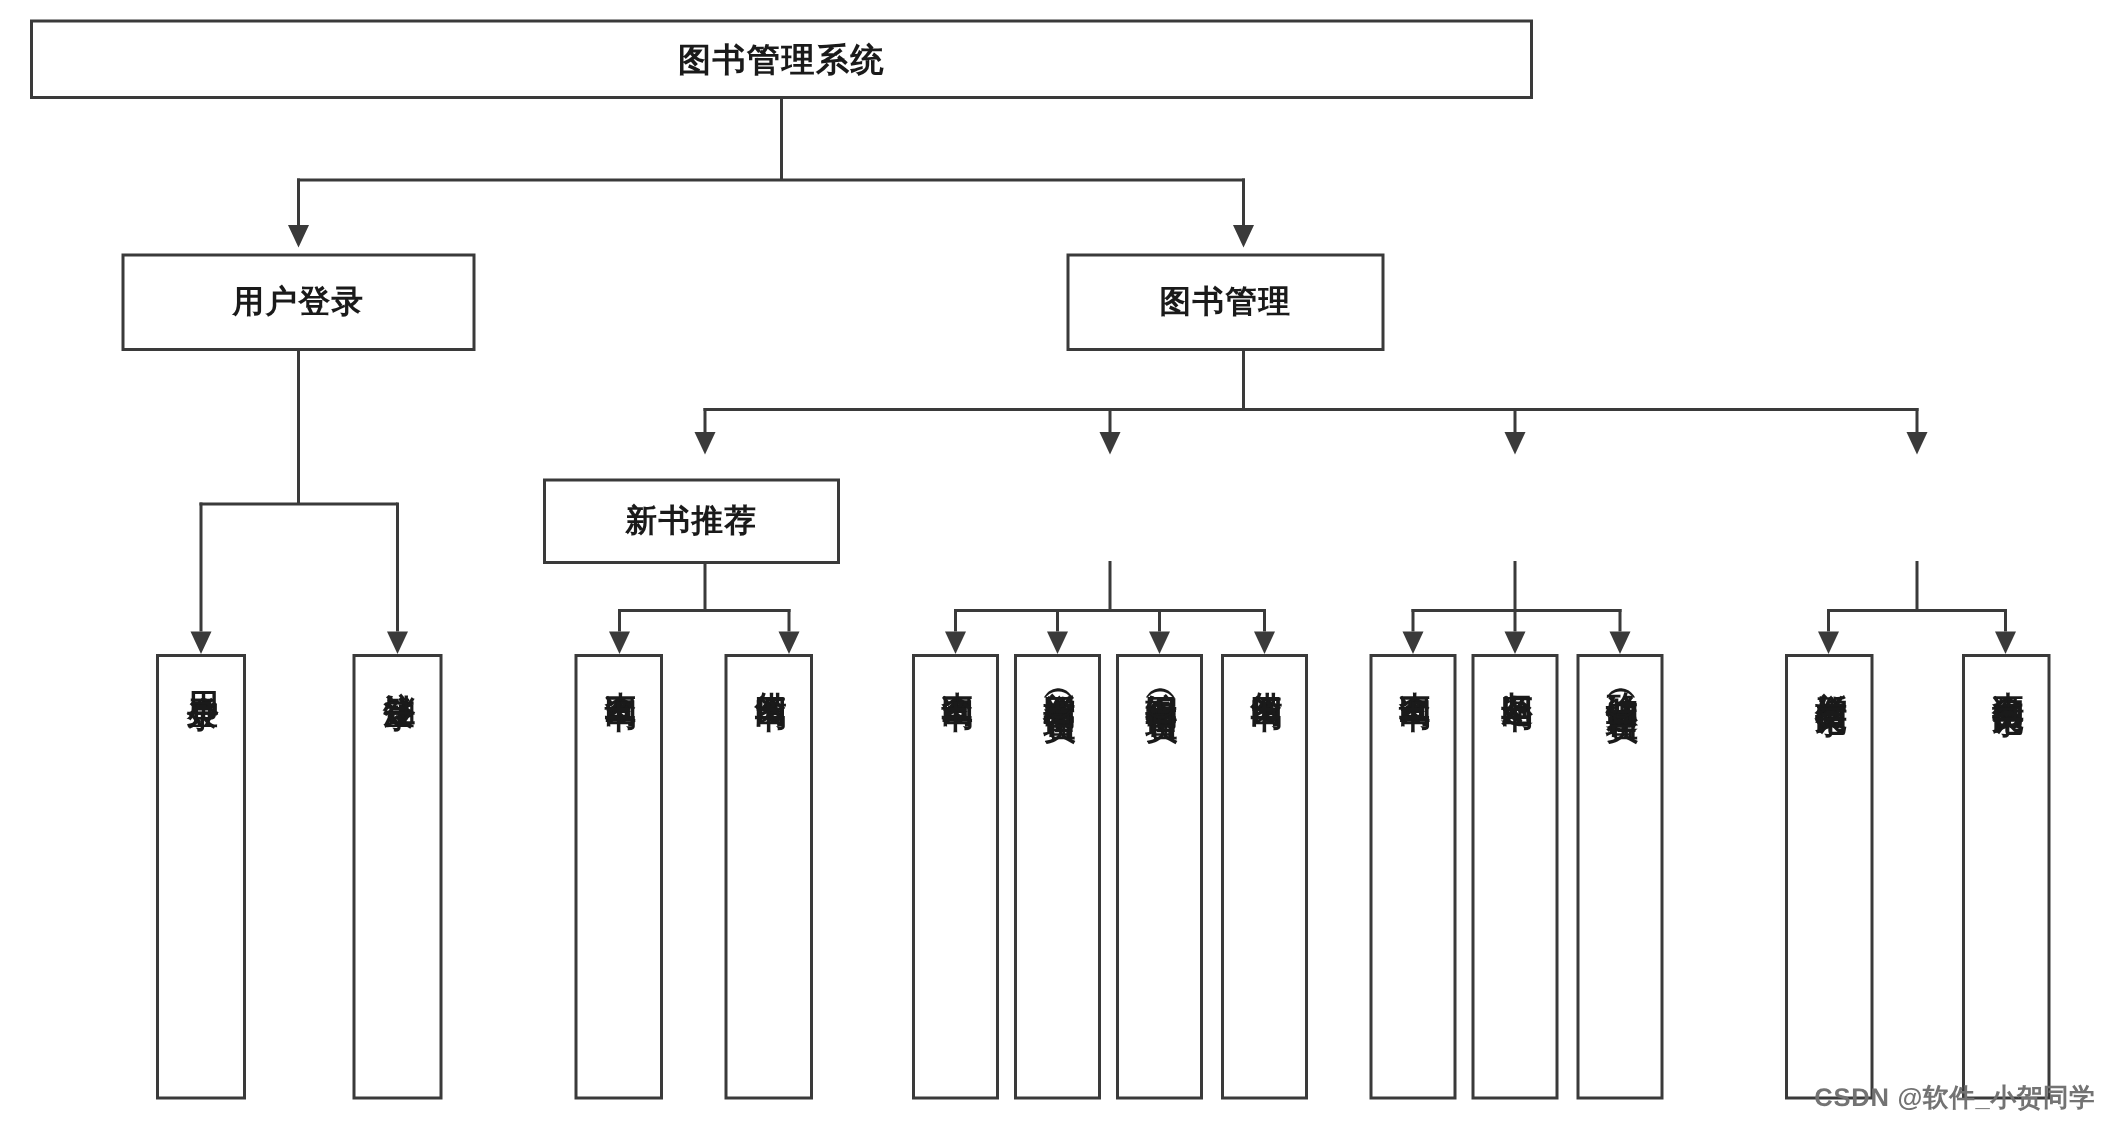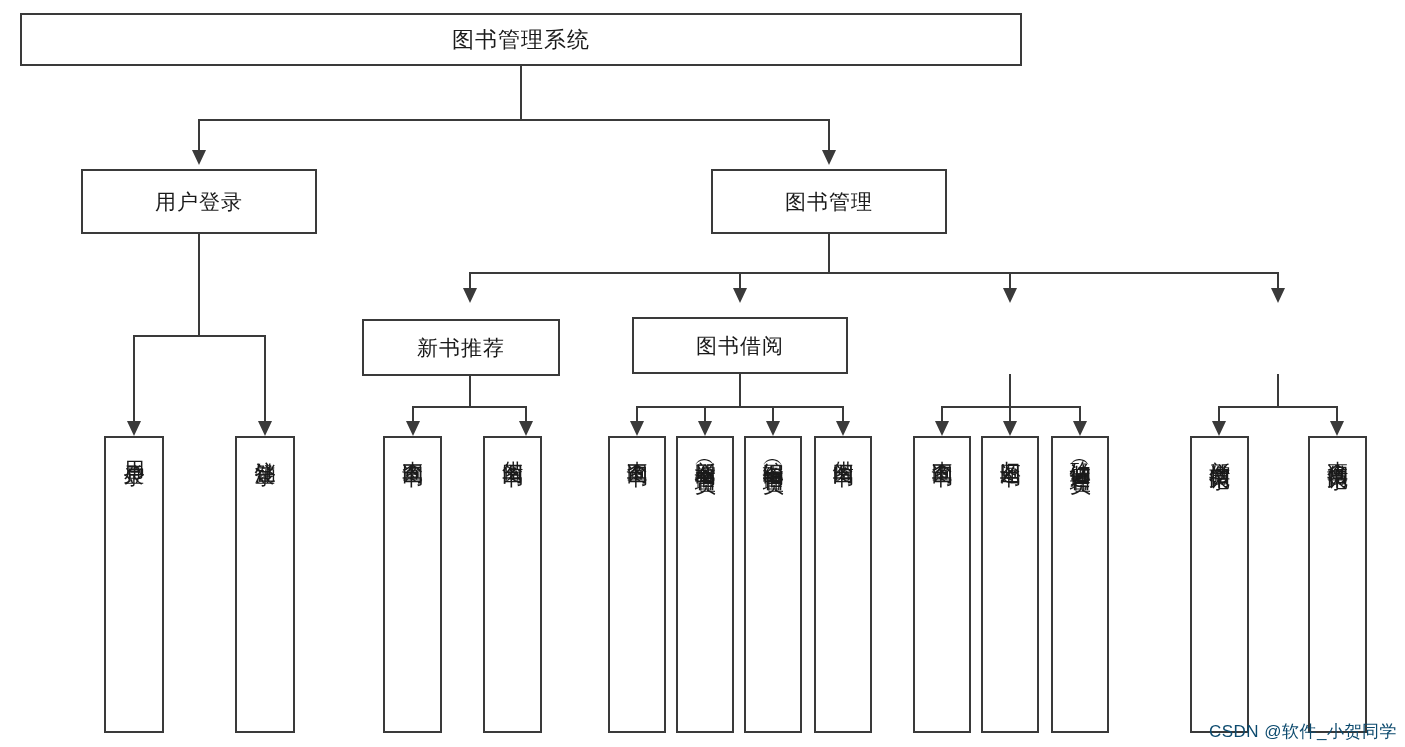--- a/index.html
+++ b/index.html
@@ -4,21 +4,21 @@
 <title>图书管理系统 功能结构图</title>
 <style>
   html,body{margin:0;padding:0;}
   body{
     width:1405px;height:747px;
     background:#ffffff;
     font-family:"Liberation Sans","DejaVu Sans",sans-serif;
     overflow:hidden;
     position:relative;
   }
-  #diagram-root{position:absolute;inset:0;width:1405px;height:747px;}
+  #diagram-root{position:absolute;inset:0;width:1405px;height:747px;font-weight:bold;}
 
   
   .node{
     position:absolute;
     box-sizing:border-box;
     background:#ffffff;
     border:2px solid #3a3a3a;
     display:flex;
     align-items:center;
     justify-content:center;
@@ -61,21 +61,21 @@
     border-left:7px solid transparent;
     border-right:7px solid transparent;
     border-top:15px solid #3a3a3a;
   }
 
   
   #watermark{
     position:absolute;
     right:8px;bottom:4px;
     font-size:17px;
-    color:#0c4a6e;
+    color:#737373;
     letter-spacing:.5px;
     white-space:nowrap;
     pointer-events:none;
   }
 </style>
 </head>
 <body>
 
 <div id="diagram-root">
 
@@ -89,21 +89,21 @@
 
   <div class="ln v" style="left:198px;top:119px;width:2px;height:31px;"></div>
   <div class="arrow" style="left:192px;top:150px;"></div>
   <div class="ln v" style="left:828px;top:119px;width:2px;height:31px;"></div>
   <div class="arrow" style="left:822px;top:150px;"></div>
 
   <div class="node h" style="left:81px;top:169px;width:236px;height:65px;">
     <span class="label">用户登录</span>
   </div>
 
-  <div class="node h" style="left:711px;top:169px;width:236px;height:65px;">
+  <div class="node h" style="left:711px;top:169px;width:212px;height:65px;">
     <span class="label">图书管理</span>
   </div>
 
   <div class="ln v" style="left:198px;top:234px;width:2px;height:102px;"></div>
   <div class="ln h" style="left:133px;top:335px;width:132px;height:2px;"></div>
   <div class="ln v" style="left:133px;top:335px;width:2px;height:86px;"></div>
   <div class="arrow" style="left:127px;top:421px;"></div>
   <div class="ln v" style="left:264px;top:335px;width:2px;height:86px;"></div>
   <div class="arrow" style="left:258px;top:421px;"></div>
 
@@ -114,23 +114,20 @@
   <div class="ln v" style="left:739px;top:272px;width:2px;height:16px;"></div>
   <div class="arrow" style="left:733px;top:288px;"></div>
   <div class="ln v" style="left:1009px;top:272px;width:2px;height:16px;"></div>
   <div class="arrow" style="left:1003px;top:288px;"></div>
   <div class="ln v" style="left:1277px;top:272px;width:2px;height:16px;"></div>
   <div class="arrow" style="left:1271px;top:288px;"></div>
 
   <div class="node h" style="left:362px;top:319px;width:198px;height:57px;">
     <span class="label">新书推荐</span>
   </div>
-  <div class="node h" style="left:632px;top:317px;width:216px;height:57px;">
-    <span class="label">图书借阅</span>
-  </div>
 
   <div class="ln v" style="left:469px;top:374px;width:2px;height:33px;"></div>
   <div class="ln h" style="left:412px;top:406px;width:115px;height:2px;"></div>
   <div class="ln v" style="left:412px;top:406px;width:2px;height:15px;"></div>
   <div class="arrow" style="left:406px;top:421px;"></div>
   <div class="ln v" style="left:525px;top:406px;width:2px;height:15px;"></div>
   <div class="arrow" style="left:519px;top:421px;"></div>
 
   <div class="ln v" style="left:739px;top:374px;width:2px;height:33px;"></div>
   <div class="ln h" style="left:636px;top:406px;width:208px;height:2px;"></div>

